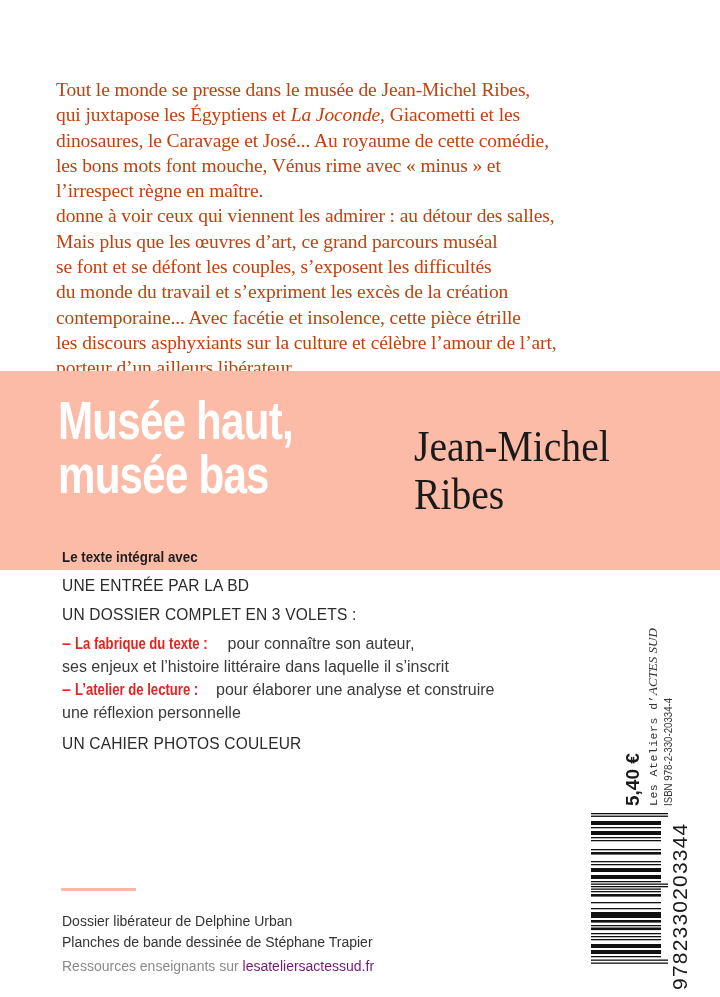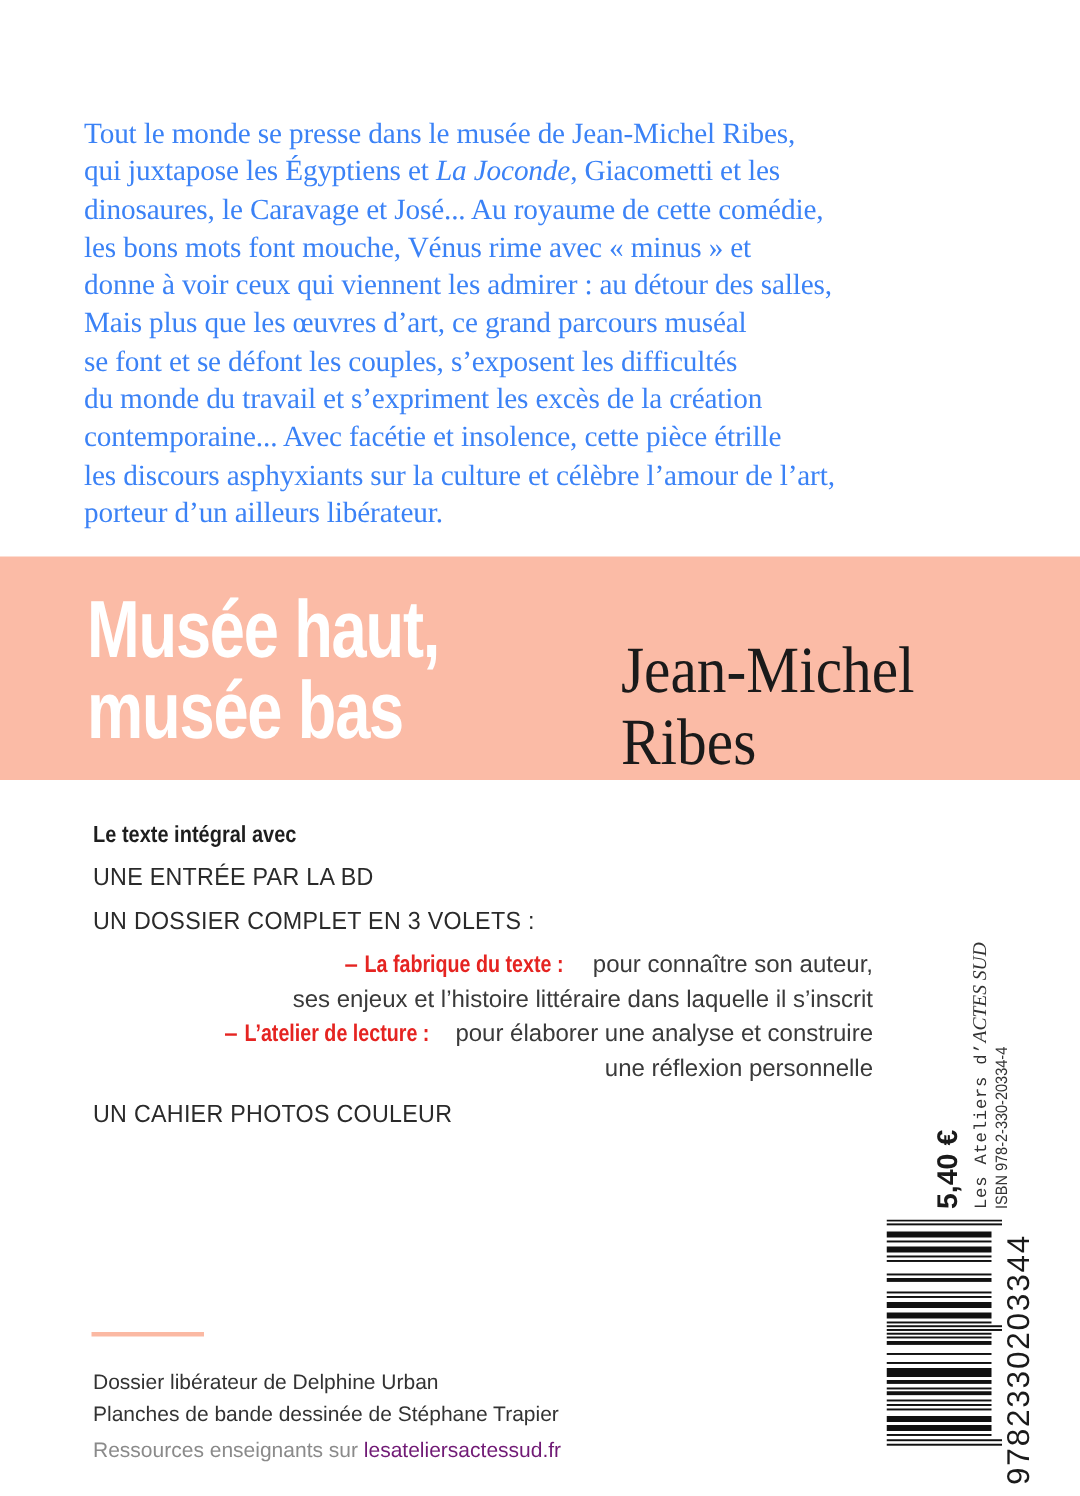--- a/index.html
+++ b/index.html
@@ -2,27 +2,27 @@
 <html><head>
 <meta charset="utf-8">
 <style>
   html, body { margin: 0; padding: 0; }
   body {
     width: 720px; height: 997px; background: #ffffff; position: relative; overflow: hidden;
     font-family: "Liberation Sans", sans-serif; color: #2b2b2b;
   }
   .blurb {
     position: absolute; left: 56px; top: 77px; width: 620px;
-    font-family: "Liberation Serif", serif; font-size: 19.5px; line-height: 25.3px; color: #3b82f6;
+    font-family: "Liberation Serif", serif; font-size: 19.5px; line-height: 25.3px; color: #c2410c;
     letter-spacing: -0.1px;
   }
   .blurb .line { display: block; white-space: nowrap; }
   .blurb em { }
   .band {
-    position: absolute; left: 0; top: 371px; width: 720px; height: 149px; background: #fbbba6;
+    position: absolute; left: 0; top: 371px; width: 720px; height: 199px; background: #fbbba6;
   }
   .title {
     position: absolute; left: 58px; top: 22px; color: #ffffff;
     font-family: "Liberation Sans Narrow", "Liberation Sans", sans-serif; font-weight: bold;
     font-size: 54px; line-height: 54px; letter-spacing: -1px;
     transform: scaleX(0.78); transform-origin: left top;
   }
   .title .line { display: block; white-space: nowrap; }
   .author {
     position: absolute; left: 414px; top: 52px; color: #1a1a1a;
@@ -32,21 +32,21 @@
   .author .line { display: block; white-space: nowrap; }
   .features { position: absolute; left: 62px; top: 548px; width: 520px; }
   .intro {
     font-weight: bold; font-size: 15.5px; color: #1e1e1e; margin-bottom: 10px;
     transform: scaleX(0.86); transform-origin: left top; white-space: nowrap;
   }
   .caps {
     font-size: 16.5px; color: #2a2a2a; letter-spacing: 0.2px; margin-bottom: 10px; white-space: nowrap;
     transform: scaleX(0.94); transform-origin: left top;
   }
-  .volet { font-size: 16px; line-height: 23px; color: #3a3a3a; white-space: nowrap; text-align: right; }
+  .volet { font-size: 16px; line-height: 23px; color: #3a3a3a; white-space: nowrap; }
   .volet .dash, .volet .kw {
     color: #e52421; font-weight: bold;
   }
   .volet .kw { display: inline-block; transform: scaleX(0.82); transform-origin: left center; margin-right: -14px; }
   .volets { margin-bottom: 10px; margin-top: -2px; }
   .divider { position: absolute; left: 61px; top: 888px; width: 75px; height: 3px; background: #fbb9a3; }
   .credits { position: absolute; left: 62px; top: 911px; font-size: 14px; line-height: 21px; color: #333; white-space: nowrap; }
   .credits .res { color: #8a8a8a; margin-top: 3px; }
   .credits .site { color: #701a75; margin-top: 24px; }
   .vert {
@@ -60,20 +60,21 @@
   .barcode-digits { left: 668px; top: 990px; font-size: 21px; color: #1a1a1a; letter-spacing: 1.2px; }
 </style>
 </head>
 <body>
 
 <div class="blurb">
   <span class="line">Tout le monde se presse dans le musée de Jean-Michel Ribes,</span>
   <span class="line"><span>qui juxtapose les Égyptiens et </span><em>La Joconde</em><span>, Giacometti et les</span></span>
   <span class="line">dinosaures, le Caravage et José... Au royaume de cette comédie,</span>
   <span class="line">les bons mots font mouche, Vénus rime avec « minus » et</span>
+  <span class="line">l’irrespect règne en maître.</span>
   <span class="line">donne à voir ceux qui viennent les admirer : au détour des salles,</span>
   <span class="line">Mais plus que les œuvres d’art, ce grand parcours muséal</span>
   <span class="line">se font et se défont les couples, s’exposent les difficultés</span>
   <span class="line">du monde du travail et s’expriment les excès de la création</span>
   <span class="line">contemporaine... Avec facétie et insolence, cette pièce étrille</span>
   <span class="line">les discours asphyxiants sur la culture et célèbre l’amour de l’art,</span>
   <span class="line">porteur d’un ailleurs libérateur.</span>
 </div>
 
 <div class="band">

